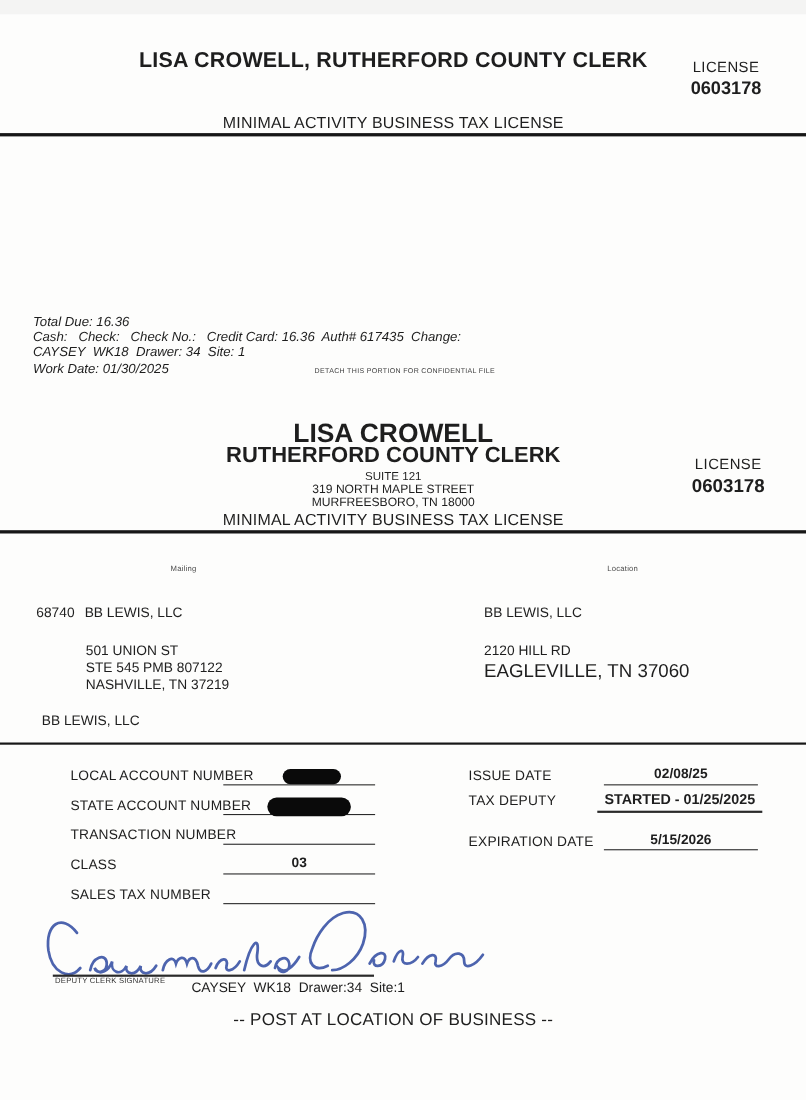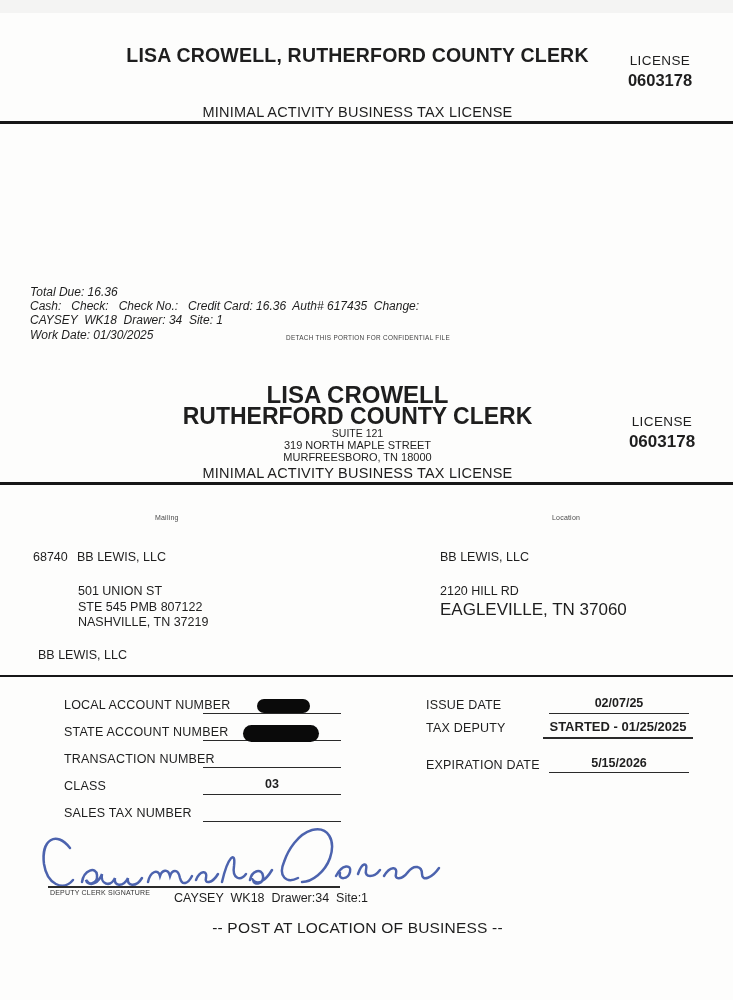--- a/index.html
+++ b/index.html
@@ -39,21 +39,21 @@
 
   <div class="abs" style="left:30px;top:285px;font-size:12px;line-height:14.2px;font-style:italic;">
     <div class="pre">Total Due: 16.36</div>
     <div class="pre">Cash:   Check:   Check No.:   Credit Card: 16.36  Auth# 617435  Change:</div>
     <div class="pre">CAYSEY  WK18  Drawer: 34  Site: 1</div>
     <div class="pre">Work Date: 01/30/2025</div>
   </div>
   <div class="abs" style="left:286px;top:334px;font-size:6.4px;color:#3f3f3f;letter-spacing:.3px;">DETACH THIS PORTION FOR CONFIDENTIAL FILE</div>
 
   <div class="abs center" style="top:381px;font-size:24px;font-weight:bold;">LISA CROWELL</div>
-  <div class="abs center" style="top:403px;font-size:23px;font-weight:bold;">RUTHERFORD COUNTY CLERK</div>
+  <div class="abs center" style="top:403px;font-size:20px;font-weight:bold;">RUTHERFORD COUNTY CLERK</div>
   <div class="abs center" style="top:427px;font-size:10.5px;">SUITE 121</div>
   <div class="abs center" style="top:439px;font-size:11px;">319 NORTH MAPLE STREET</div>
   <div class="abs center" style="top:451px;font-size:11px;">MURFREESBORO, TN  18000</div>
 
   <div class="abs" style="top:414px;right:20px;width:102px;text-align:center;">
     <div style="font-size:13.5px;letter-spacing:.4px;">LICENSE</div>
     <div style="font-size:17px;font-weight:bold;margin-top:3px;">0603178</div>
   </div>
 
   <div class="abs center" style="top:465px;font-size:14.5px;letter-spacing:.2px;">MINIMAL ACTIVITY BUSINESS TAX LICENSE</div>
@@ -89,21 +89,21 @@
   <div class="fieldline" style="left:203px;top:767px;width:138px;"></div>
 
   <div class="abs lbl" style="left:64px;top:779px;">CLASS</div>
   <div class="abs val" style="left:203px;top:777px;width:138px;">03</div>
   <div class="fieldline" style="left:203px;top:794px;width:138px;"></div>
 
   <div class="abs lbl" style="left:64px;top:806px;">SALES TAX NUMBER</div>
   <div class="fieldline" style="left:203px;top:821px;width:138px;"></div>
 
   <div class="abs lbl" style="left:426px;top:698px;">ISSUE DATE</div>
-  <div class="abs val" style="left:549px;top:696px;width:140px;">02/07/25</div>
+  <div class="abs val" style="left:549px;top:696px;width:140px;">02/08/25</div>
   <div class="fieldline" style="left:549px;top:713px;width:140px;"></div>
 
   <div class="abs lbl" style="left:426px;top:721px;">TAX DEPUTY</div>
   <div class="abs val" style="left:543px;top:719px;width:150px;font-size:13px;">STARTED - 01/25/2025</div>
   <div class="fieldline" style="left:543px;top:737px;width:150px;height:1.8px;"></div>
 
   <div class="abs lbl" style="left:426px;top:758px;">EXPIRATION DATE</div>
   <div class="abs val" style="left:549px;top:756px;width:140px;">5/15/2026</div>
   <div class="fieldline" style="left:549px;top:772px;width:140px;"></div>
 

